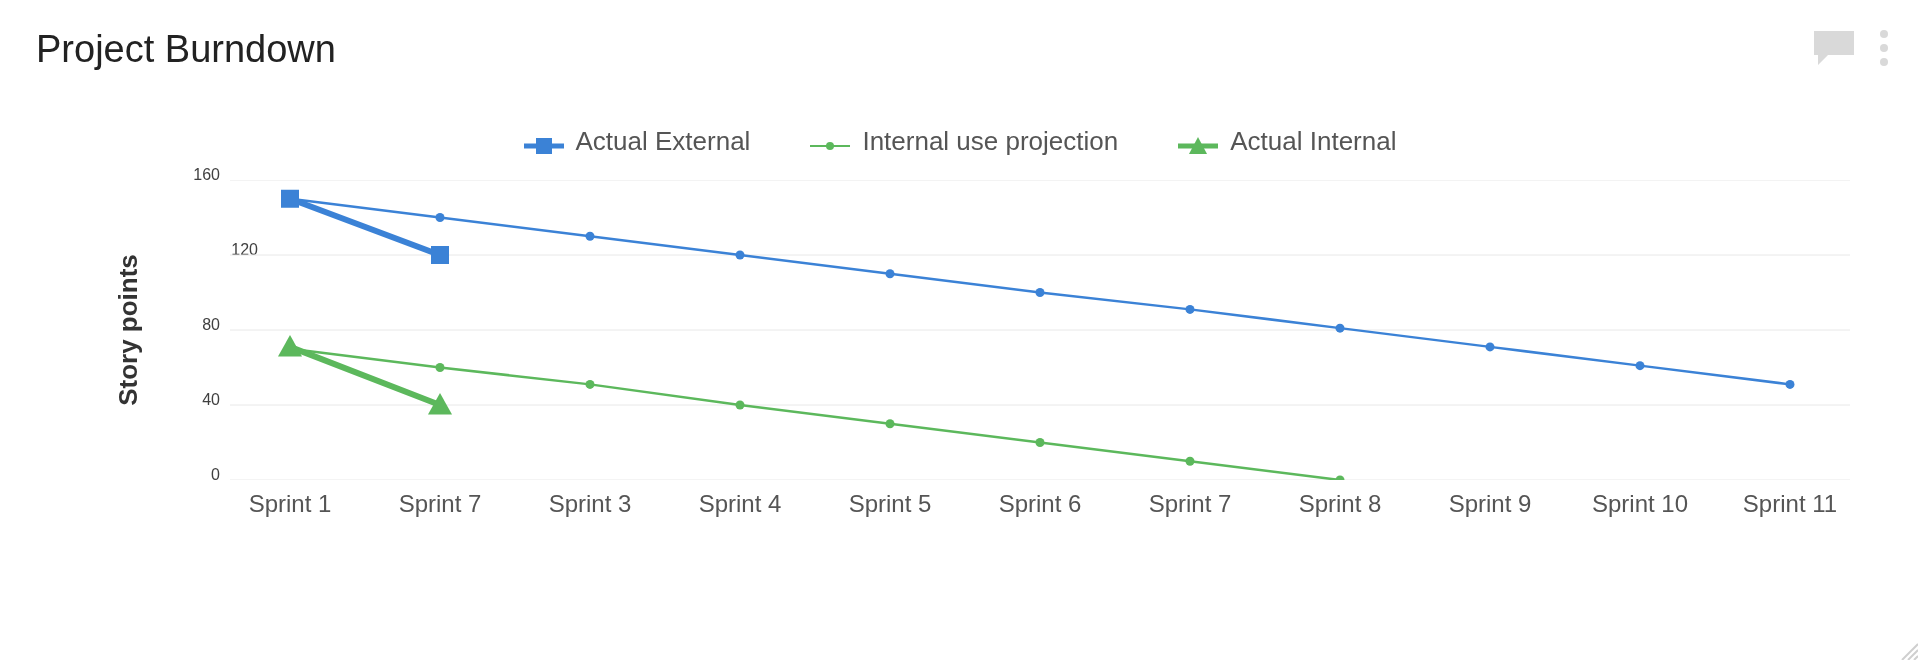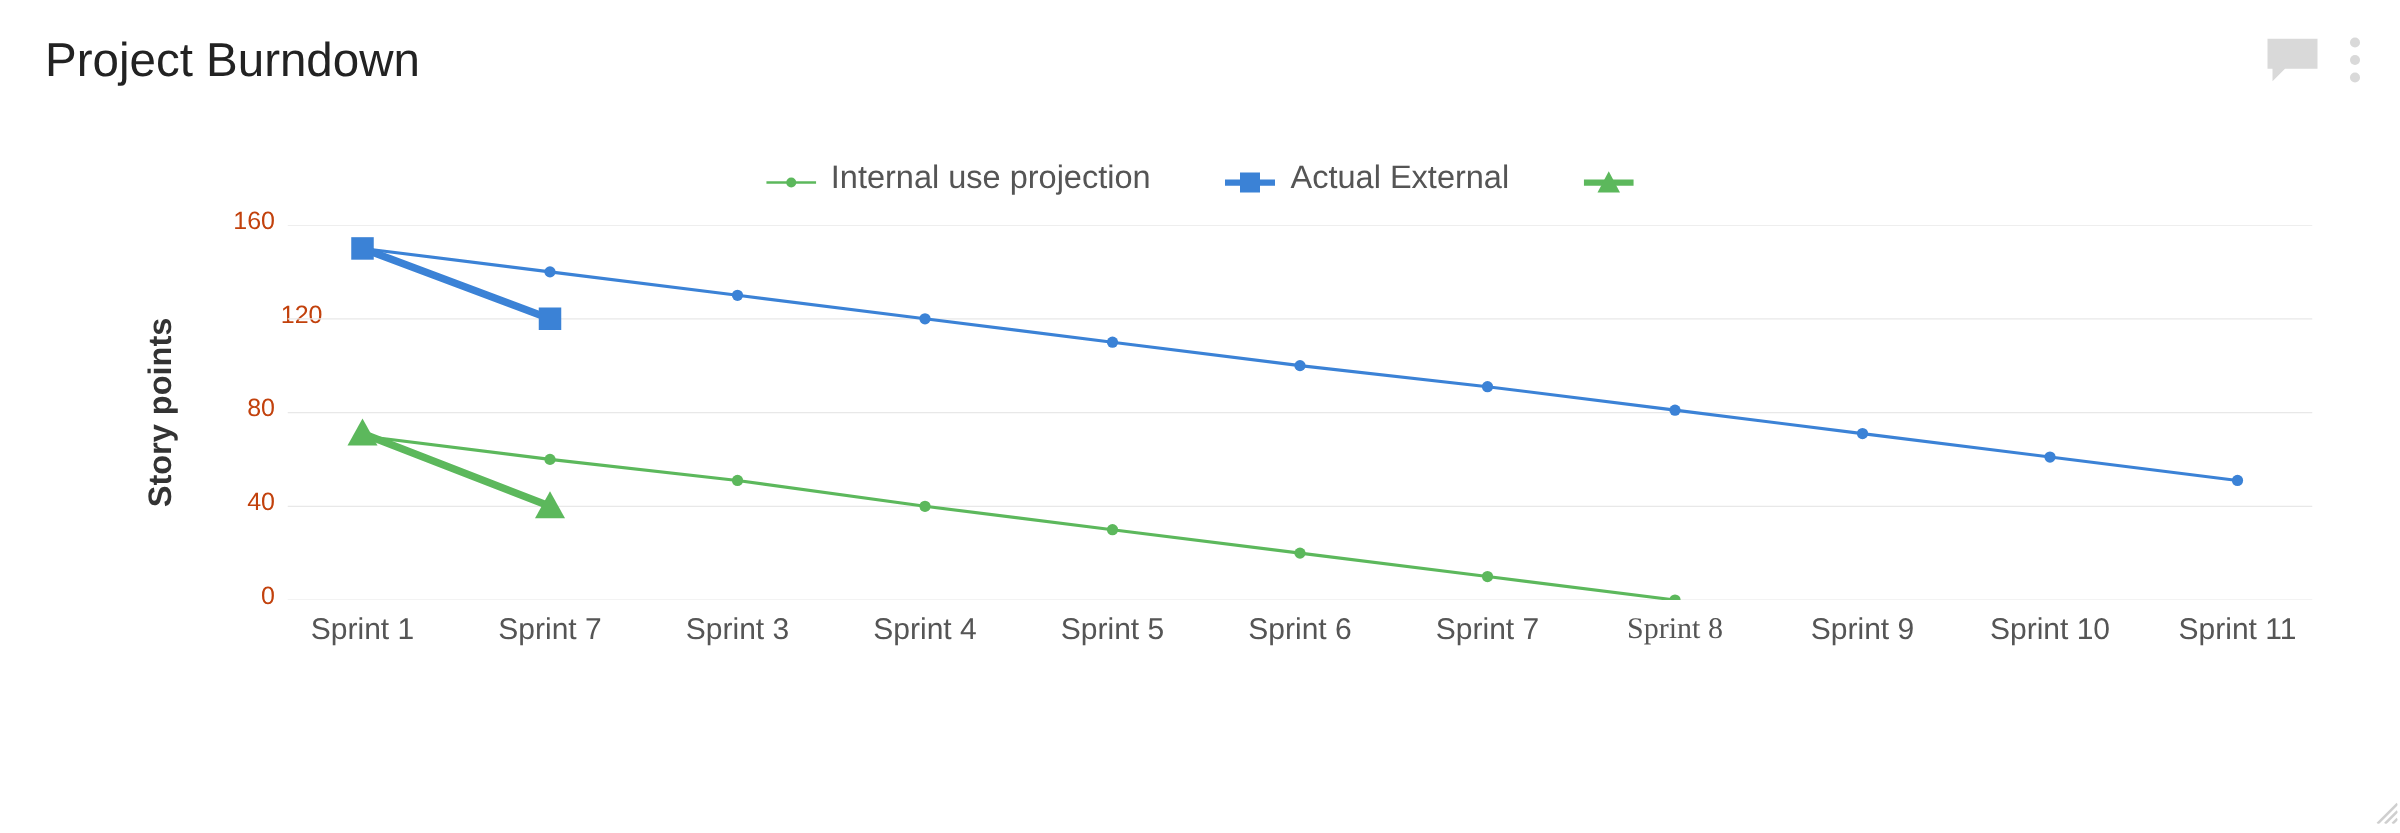--- a/index.html
+++ b/index.html
@@ -68,22 +68,22 @@
     top: 0;
     width: 1620px;
     height: 300px;
   }
 
   .ytick {
     position: absolute;
     left: 85px;
     width: 40px;
     text-align: right;
-    font-size: 20px;
-    color: #c2410c;
+    font-size: 16px;
+    color: #404040;
     transform: translateX(-100%);
   }
   .xtick {
     position: absolute;
     top: 310px;
     transform: translateX(-50%);
     font-size: 24px;
     color: #555;
     white-space: nowrap;
   }
@@ -132,42 +132,43 @@
         <circle cx="6" cy="20" r="4" fill="#d9d9d9"></circle>
         <circle cx="6" cy="34" r="4" fill="#d9d9d9"></circle>
       </svg>
     </span>
   </div>
 
   <div class="legend">
     <div class="legend-item">
       <span class="legend-swatch">
         <svg width="40" height="20">
+            <line x1="0" y1="10" x2="40" y2="10" stroke="#3b82d6" stroke-width="5"></line>
+            <rect x="12" y="2" width="16" height="16" fill="#3b82d6"></rect>
+          </svg>
+      </span>
+      <span>Actual External</span>
+    </div>
+    <div class="legend-item">
+      <span class="legend-swatch">
+        <svg width="40" height="20">
             <line x1="0" y1="10" x2="40" y2="10" stroke="#5cb85c" stroke-width="2"></line>
             <circle cx="20" cy="10" r="4" fill="#5cb85c"></circle>
           </svg>
       </span>
       <span>Internal use projection</span>
-    </div>
-    <div class="legend-item">
-      <span class="legend-swatch">
-        <svg width="40" height="20">
-            <line x1="0" y1="10" x2="40" y2="10" stroke="#3b82d6" stroke-width="5"></line>
-            <rect x="12" y="2" width="16" height="16" fill="#3b82d6"></rect>
-          </svg>
-      </span>
-      <span>Actual External</span>
     </div>
     <div class="legend-item">
       <span class="legend-swatch">
         <svg width="40" height="20">
             <line x1="0" y1="10" x2="40" y2="10" stroke="#5cb85c" stroke-width="5"></line>
             <polygon points="20,1 29,18 11,18" fill="#5cb85c"></polygon>
           </svg>
       </span>
+      <span>Actual Internal</span>
     </div>
   </div>
 
   <div class="plot-wrap">
     <div class="ylabel">Story points</div>
 
     <div id="yticks-host">
         <div class="ytick" style="top: 286px; left: 120px;">0</div>
         <div class="ytick" style="top: 211px; left: 120px;">40</div>
         <div class="ytick" style="top: 136px; left: 120px;">80</div>
@@ -175,21 +176,21 @@
         <div class="ytick" style="top: -14px; left: 120px;">160</div>
       </div>
     <div id="xticks-host">
         <div class="xtick" style="left: 190px;">Sprint 1</div>
         <div class="xtick" style="left: 340px;">Sprint 7</div>
         <div class="xtick" style="left: 490px;">Sprint 3</div>
         <div class="xtick" style="left: 640px;">Sprint 4</div>
         <div class="xtick" style="left: 790px;">Sprint 5</div>
         <div class="xtick" style="left: 940px;">Sprint 6</div>
         <div class="xtick" style="left: 1090px;">Sprint 7</div>
-        <div class="xtick" style="left: 1240px; font-family: Liberation Serif, serif;">Sprint 8</div>
+        <div class="xtick" style="left: 1240px;">Sprint 8</div>
         <div class="xtick" style="left: 1390px;">Sprint 9</div>
         <div class="xtick" style="left: 1540px;">Sprint 10</div>
         <div class="xtick" style="left: 1690px;">Sprint 11</div>
       </div>
 
     <div class="plot-area">
       <svg id="plot-svg" width="1620" height="300" viewBox="0 0 1620 300">
           <line x1="0" y1="300" x2="1620" y2="300" stroke="#e8e8e8" stroke-width="1"></line>
           <line x1="0" y1="225" x2="1620" y2="225" stroke="#e8e8e8" stroke-width="1"></line>
           <line x1="0" y1="150" x2="1620" y2="150" stroke="#e8e8e8" stroke-width="1"></line>

